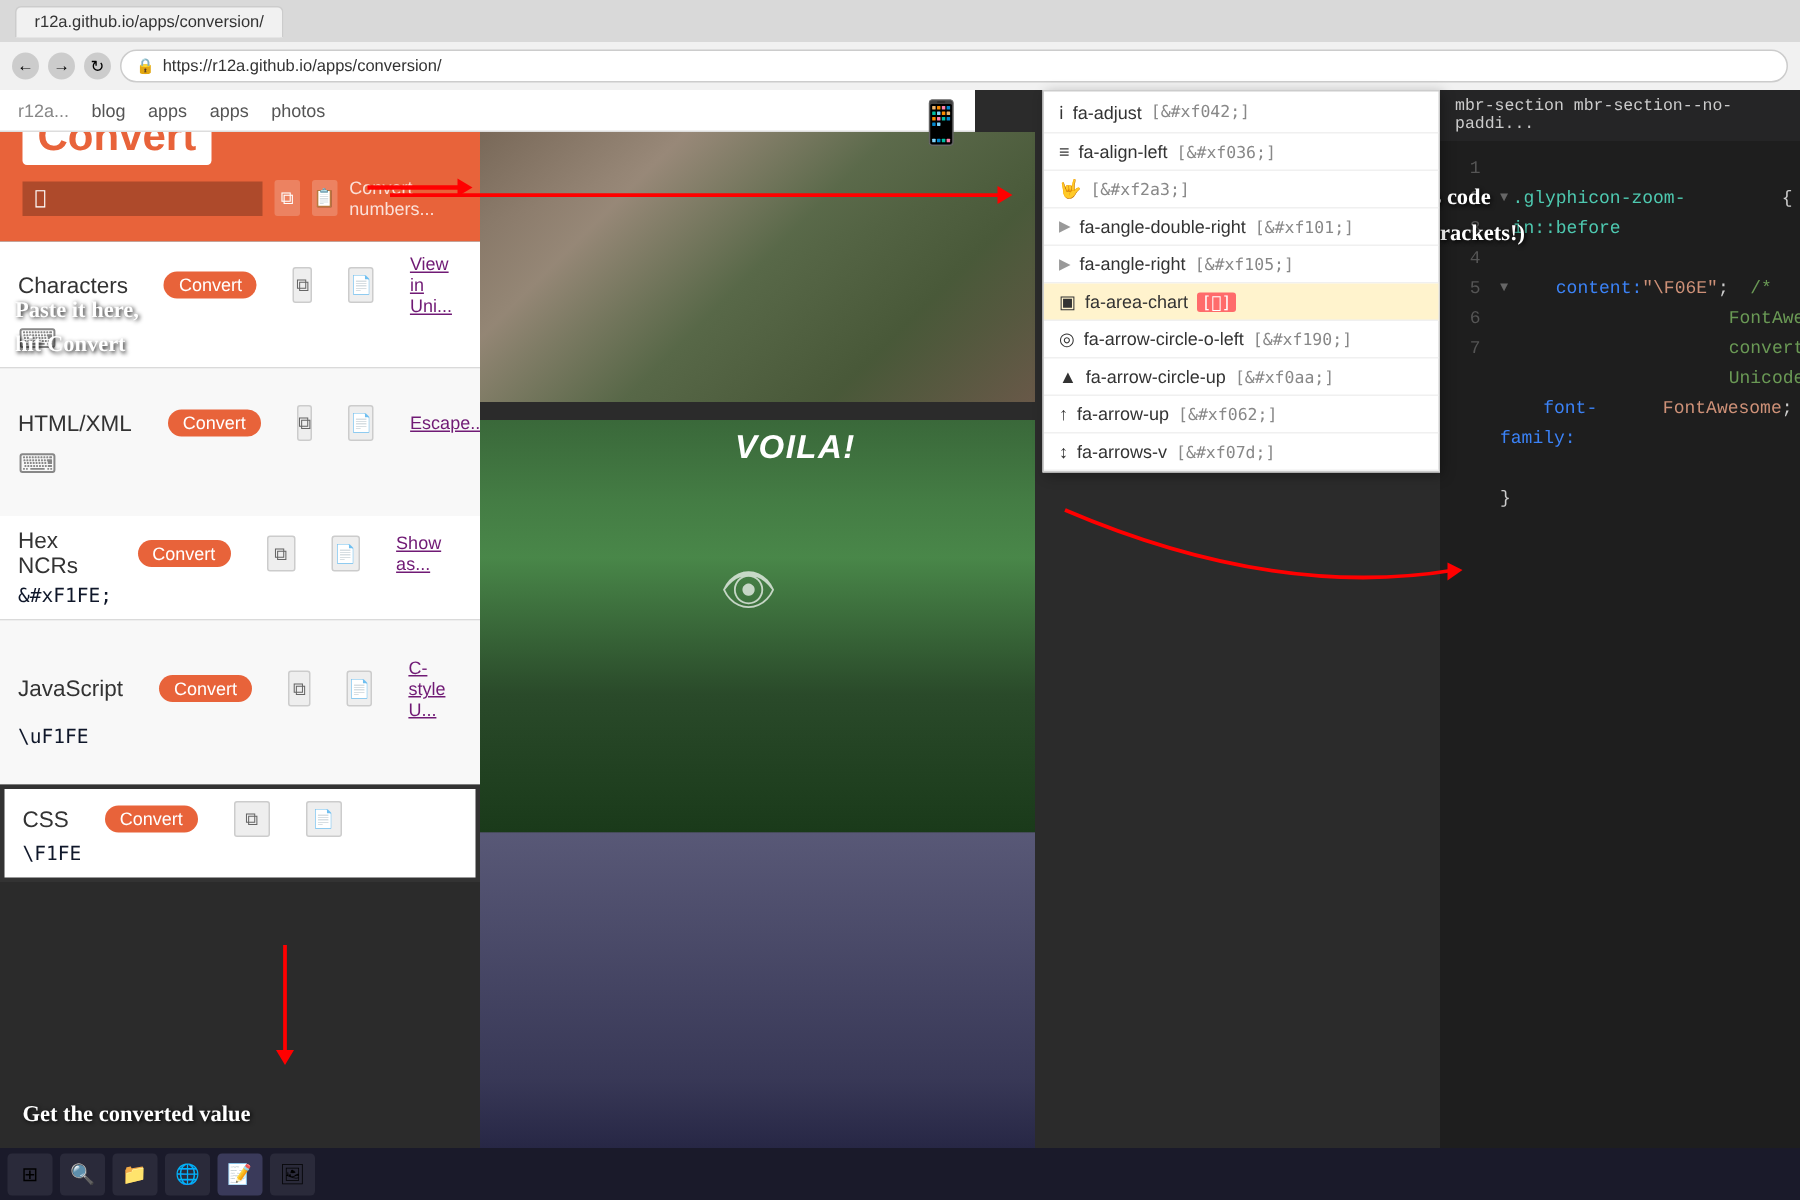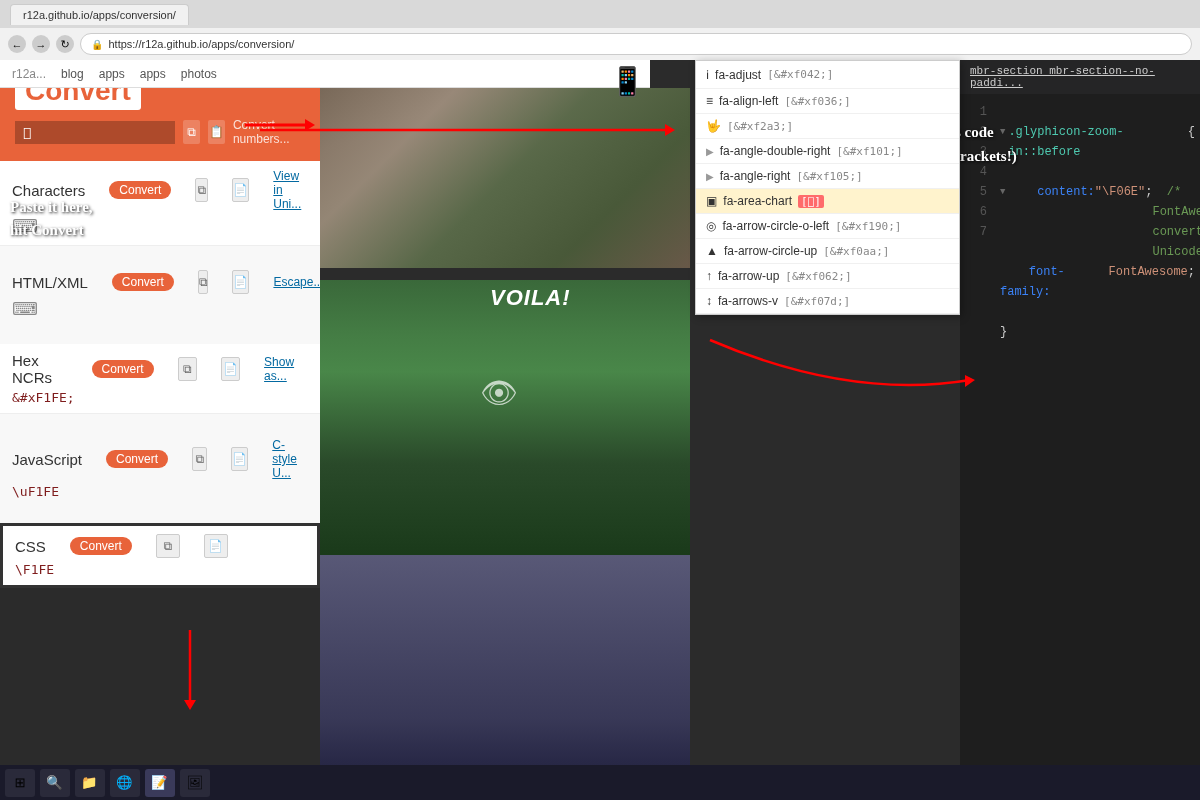--- a/index.html
+++ b/index.html
@@ -109,25 +109,25 @@
       color: white;
       border: none;
       border-radius: 12px;
       padding: 2px 10px;
       font-size: 12px;
       cursor: pointer;
     }
     .output-value {
       font-family: monospace;
       font-size: 13px;
-      color: #7f1d1d;
+      color: #0f172a;
       margin-top: 3px;
     }
     .view-link {
-      color: #0369a1;
+      color: #701a75;
       font-size: 12px;
       text-decoration: underline;
       cursor: pointer;
     }
     .keyboard-icon {
       color: #888;
       font-size: 18px;
     }
 
     
@@ -183,21 +183,20 @@
       right: 0;
       bottom: 0;
       background: #1e1e1e;
       font-family: 'Courier New', monospace;
     }
     .editor-header {
       background: #252526;
       padding: 5px 10px;
       font-size: 11px;
       color: #ccc;
-      text-decoration: underline;
     }
     .line-numbers-area {
       display: flex;
       height: calc(100% - 26px);
     }
     .line-numbers {
       background: #1e1e1e;
       padding: 8px 8px;
       color: #555;
       font-size: 12px;
@@ -454,20 +453,21 @@
       <span class="section-label">CSS</span>
       <button class="convert-btn">Convert</button>
       <button class="icon-btn" style="background:#eee;color:#666;border:1px solid #ccc;">⧉</button>
       <button class="icon-btn" style="background:#eee;color:#666;border:1px solid #ccc;">📄</button>
     </div>
     <div class="output-value">\F1FE</div>
   </div>
 </div>
 
 <div style="position:absolute;bottom:45px;left:15px;z-index:30;font-family:'Comic Sans MS',cursive;font-size:15px;font-weight:bold;color:white;text-shadow:1px 1px 3px rgba(0,0,0,0.9);line-height:1.6;">
+  <div>Get the converted value</div>
 </div>
 
 <div class="mobile-icon">📱</div>
 
 <svg style="position:absolute;top:100px;left:250px;width:450px;height:60px;z-index:25;pointer-events:none;">
   <line x1="10" y1="30" x2="420" y2="30" stroke="red" stroke-width="2.5"></line>
   <polygon points="415,24 425,30 415,36" fill="red"></polygon>
 </svg>
 
 <svg style="position:absolute;top:195px;left:700px;width:200px;height:40px;z-index:25;pointer-events:none;">

